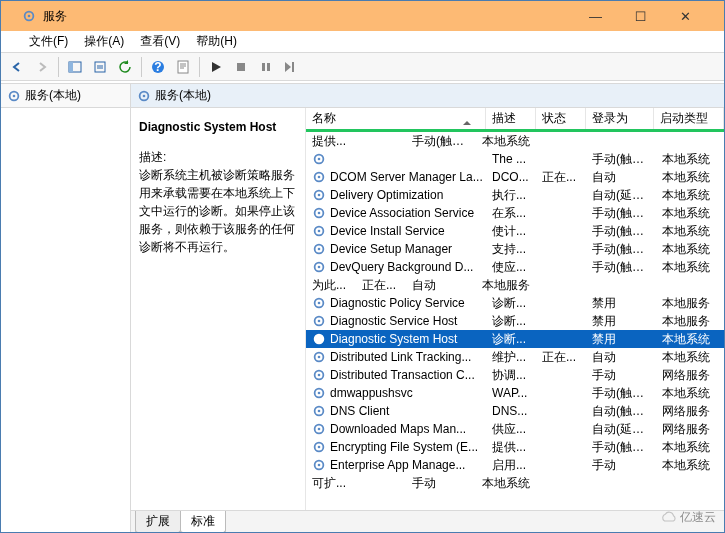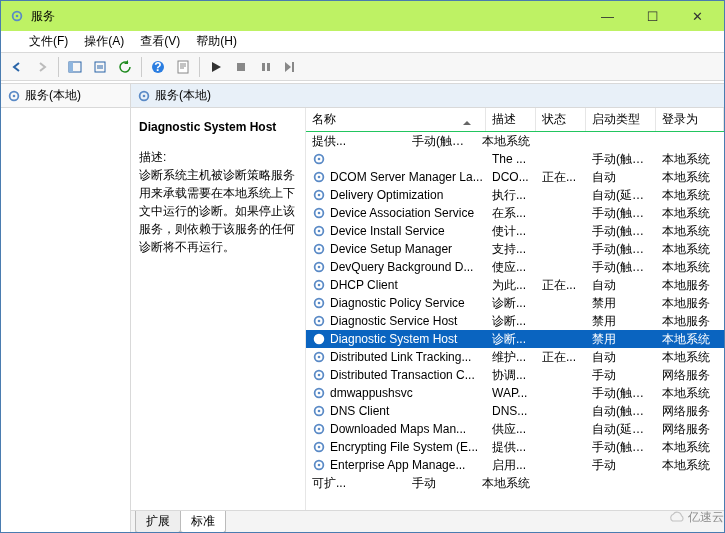--- a/index.html
+++ b/index.html
@@ -1,52 +1,52 @@
 <!DOCTYPE html>
 <html><head>
 <meta charset="utf-8">
 <style>
 *{box-sizing:border-box;margin:0;padding:0;font-family:"Microsoft YaHei","Segoe UI",Tahoma,sans-serif;font-size:12px;color:#000}
 body{background:#fff;width:725px;height:533px;overflow:hidden;border:1px solid #4a7cb0;position:relative}
-.titlebar{height:30px;display:flex;align-items:center;padding:0 4px;background:#bef264}
+.titlebar{height:30px;display:flex;align-items:center;padding:0 16px;background:#fdba74}
 .titlebar .appicon{width:16px;height:16px;margin:0 6px 0 4px;display:flex;align-items:center;justify-content:center}
 .titlebar .title{flex:1;font-size:12px}
 .winbtns{display:flex}
 .winbtn{width:45px;height:30px;display:flex;align-items:center;justify-content:center;font-family:Arial;font-size:13px;color:#333}
 .menubar{height:22px;display:flex;align-items:center;padding:0 20px;border-bottom:1px solid #d9d9d9}
 .menuitem{padding:2px 8px;cursor:default}
 .toolbar{height:28px;display:flex;align-items:center;padding:2px 4px;border-bottom:1px solid #d9d9d9;gap:1px;background:#f7f7f7}
 .tbtn{width:24px;height:24px;display:flex;align-items:center;justify-content:center;border:1px solid transparent;border-radius:2px}
 .tsep{width:1px;height:20px;background:#ccc;margin:0 3px}
 .workspace{position:absolute;top:82px;left:0;right:0;bottom:0;display:flex;border-top:1px solid #d9d9d9}
 .leftpane{width:130px;border-right:1px solid #d9d9d9;background:#fff}
 .treehdr{height:24px;display:flex;align-items:center;padding:0 6px;gap:4px;background:#f9f9f9;border-bottom:1px solid #d9d9d9}
 .rightpane{flex:1;display:flex;flex-direction:column;min-width:0}
 .hdrbar{height:24px;display:flex;align-items:center;padding:0 6px;gap:4px;background:#e8f0f8;border-bottom:1px solid #d9d9d9}
 .content{flex:1;display:flex;min-height:0}
 .detailpane{width:175px;padding:10px 8px;line-height:1.5;border-right:1px solid #e6e6e6}
 .detailpane .svcname{font-weight:bold;margin-bottom:12px}
 .detailpane .desclbl{}
 .listpane{flex:1;min-width:0;display:flex;flex-direction:column}
-.cols{height:24px;display:flex;border-bottom:1px solid #22c55e;background:#fff}
+.cols{height:24px;display:flex;border-bottom:3px solid #22c55e;background:#fff}
 .col{display:flex;align-items:center;padding:0 6px;border-right:1px solid #e6e6e6;font-size:12px;position:relative}
 .col.sort::after{content:"";position:absolute;right:14px;top:9px;border:4px solid transparent;border-bottom-color:#666}
 .c0{width:180px}.c1{width:50px}.c2{width:50px}.c3{width:70px}.c4{width:70px;flex:1}
 .rows{flex:1;overflow:hidden}
 .row{height:18px;display:flex;align-items:center}
 .row .c0{display:flex;gap:4px;align-items:center}
 .row.sel{background:#0a64c0;color:#fff}
 .row.sel span{color:#fff}
 .row.sel svg *{stroke:#fff;fill:#fff}
 .cell{padding:0 6px;white-space:nowrap;overflow:hidden;text-overflow:ellipsis;font-size:12px}
 .tabs{height:22px;display:flex;align-items:center;padding-left:4px;border-top:1px solid #d9d9d9;background:#f4f4f4}
 .tab{padding:2px 10px;border:1px solid #bbb;border-top:none;background:#fff;margin-right:-1px;font-size:12px;border-radius:0 0 3px 3px}
 .tab.inactive{background:#eee}
 .gear{width:14px;height:14px}
-.watermark{position:absolute;right:0;bottom:6px;opacity:.45;font-size:14px;color:#666;display:flex;align-items:center;gap:2px;pointer-events:none}
+.watermark{position:absolute;right:8px;bottom:6px;opacity:.45;font-size:14px;color:#666;display:flex;align-items:center;gap:2px;pointer-events:none}
 </style>
 </head>
 <body>
 
 <div class="titlebar">
   <span class="appicon">
     <svg class="gear" viewBox="0 0 16 16">
         <circle cx="8" cy="8" r="5" fill="none" stroke="#5a8ac6" stroke-width="2"></circle>
         <circle cx="8" cy="8" r="1.5" fill="#5a8ac6"></circle>
       </svg>
@@ -159,22 +159,22 @@
         <div class="svcname">Diagnostic System Host</div>
         <div class="desclbl">描述:</div>
         <div>诊断系统主机被诊断策略服务用来承载需要在本地系统上下文中运行的诊断。如果停止该服务，则依赖于该服务的任何诊断将不再运行。</div>
       </div>
 
       <div class="listpane">
         <div class="cols">
           <div class="col c0 sort">名称</div>
           <div class="col c1">描述</div>
           <div class="col c2">状态</div>
+          <div class="col c4">登录为</div>
           <div class="col c3">启动类型</div>
-          <div class="col c4">登录为</div>
         </div>
         <div class="rows" id="rows">
             <div class="row">
               <div class="cell c1"><span>提供...</span></div>
               <div class="cell c2"><span></span></div>
               <div class="cell c3"><span>手动(触发...</span></div>
               <div class="cell c4"><span>本地系统</span></div>
             </div>
             <div class="row">
               <div class="cell c0">
@@ -274,29 +274,20 @@
                   </svg>
                 </span> 
                 <span>DevQuery Background D...</span>
               </div>
               <div class="cell c1"><span>使应...</span></div>
               <div class="cell c2"><span></span></div>
               <div class="cell c3"><span>手动(触发...</span></div>
               <div class="cell c4"><span>本地系统</span></div>
             </div>
             <div class="row">
-              <div class="cell c0">
-                <span style="display:inline-flex;vertical-align:middle">
-                  <svg class="gear" viewBox="0 0 16 16">
-                    <circle cx="8" cy="8" r="5" fill="none" stroke="#5a8ac6" stroke-width="2"></circle>
-                    <circle cx="8" cy="8" r="1.5" fill="#5a8ac6"></circle>
-                  </svg>
-                </span> 
-                <span>DHCP Client</span>
-              </div>
               <div class="cell c1"><span>为此...</span></div>
               <div class="cell c2"><span>正在...</span></div>
               <div class="cell c3"><span>自动</span></div>
               <div class="cell c4"><span>本地服务</span></div>
             </div>
             <div class="row">
               <div class="cell c0">
                 <span style="display:inline-flex;vertical-align:middle">
                   <svg class="gear" viewBox="0 0 16 16">
                     <circle cx="8" cy="8" r="5" fill="none" stroke="#5a8ac6" stroke-width="2"></circle>

